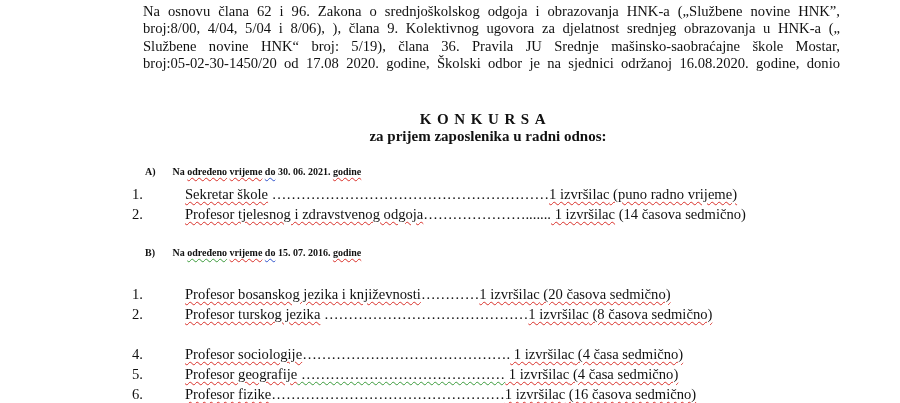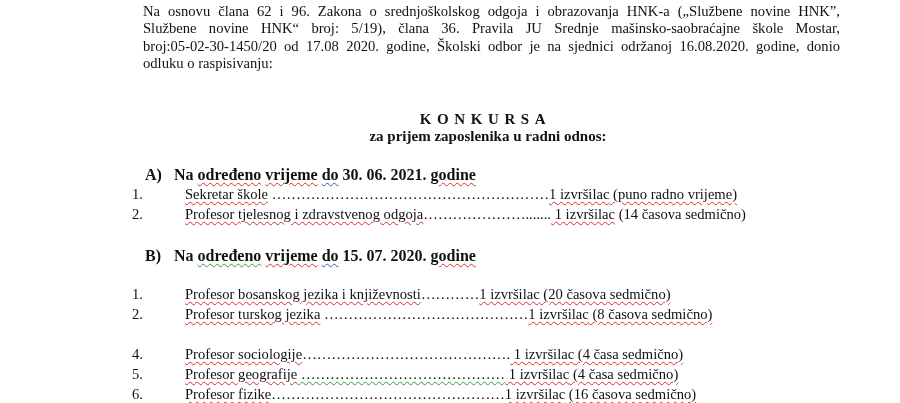--- a/index.html
+++ b/index.html
@@ -15,21 +15,21 @@
     }
     .intro .ln { display: block; white-space: nowrap; }
     .intro .ln.j { text-align: justify; text-align-last: justify; white-space: normal; }
     .title {
       position: absolute; left: 0; width: 900px; text-align: center;
       font-weight: bold; font-size: 15px;
     }
     .t1 { top: 111px; letter-spacing: 5.6px; left: 0; width: 915px; }
     .t2 { top: 128px; left: 0; width: 920px; }
     .sec {
-      position: absolute; left: 117px; font-weight: bold; font-size: 16px;
+      position: absolute; left: 117px; font-weight: bold; font-size: 10px;
       white-space: nowrap;
     }
     .sec .letter { display: inline-block; width: 25px; }
     .secA { top: 166px; }
     .secB { top: 247px; }
     .row {
       position: absolute; left: 104px; font-size: 14.6px; white-space: nowrap;
     }
     .row .num { display: inline-block; width: 53px; }
     .squig {
@@ -45,43 +45,43 @@
       text-underline-offset: 2px;
     }
   </style>
 </head>
 <body>
 
 <div class="doc">
 
   <div class="intro">
     <span class="ln j">Na osnovu člana 62 i 96. Zakona o srednjoškolskog odgoja i obrazovanja HNK-a  („Službene novine HNK”,</span>
+    <span class="ln j">broj:8/00, 4/04, 5/04 i 8/06), ),  člana 9. Kolektivnog ugovora za djelatnost srednjeg obrazovanja u HNK-a („</span>
     <span class="ln j">Službene novine HNK“ broj: 5/19), člana 36. Pravila JU Srednje mašinsko-saobraćajne škole Mostar,</span>
     <span class="ln j">broj:05-02-30-1450/20 od 17.08 2020. godine, Školski odbor je na sjednici održanoj 16.08.2020. godine, donio</span>
-    <span class="ln">odluku o raspisivanju:</span>
   </div>
 
   <div class="title t1">KONKURSA</div>
   <div class="title t2">za prijem zaposlenika u radni odnos:</div>
 
   <div class="sec secA">
     <span class="letter">A)</span>
     <span>Na </span><span class="squig">određeno</span><span> </span><span class="squig">vrijeme</span><span> </span><span class="squig-b">do</span><span> 30. 06. 2021. </span><span class="squig">godine</span>
   </div>
 
   <div class="row" style="top:186px">
     <span class="num">1.</span><span class="squig">Sekretar škole</span><span> …………………………………………………</span><span class="squig">1 izvršilac</span><span class="squig">  (puno radno vrijeme)</span>
   </div>
   <div class="row" style="top:206px">
     <span class="num">2.</span><span class="squig">Profesor tjelesnog i zdravstvenog odgoja</span><span>………………….......</span><span class="squig"> 1 izvršilac</span><span> (14 časova sedmično)</span>
   </div>
 
   <div class="sec secB">
     <span class="letter">B)</span>
-    <span>Na </span><span class="squig-g">određeno</span><span>  </span><span class="squig">vrijeme</span><span>  </span><span class="squig-b">do</span><span> 15. 07. 2020. </span><span class="squig">godine</span>
+    <span>Na </span><span class="squig-g">određeno</span><span>  </span><span class="squig">vrijeme</span><span>  </span><span class="squig-b">do</span><span> 15. 07. 2016. </span><span class="squig">godine</span>
   </div>
 
   <div class="row" style="top:286px">
     <span class="num">1.</span><span class="squig">Profesor bosanskog jezika i književnosti</span><span>…………</span><span class="squig">1  izvršilac</span><span class="squig">  (20 časova sedmično)</span>
   </div>
   <div class="row" style="top:306px">
     <span class="num">2.</span><span class="squig">Profesor turskog jezika</span><span>  ……………………………………</span><span class="squig">1 izvršilac</span><span class="squig">   (8 časova sedmično)</span>
   </div>
   <div class="row" style="top:346px">
     <span class="num">4.</span><span class="squig">Profesor sociologije</span><span>…………………………………….</span><span class="squig"> 1 izvršilac</span><span class="squig">   (4 časa sedmično)</span>

